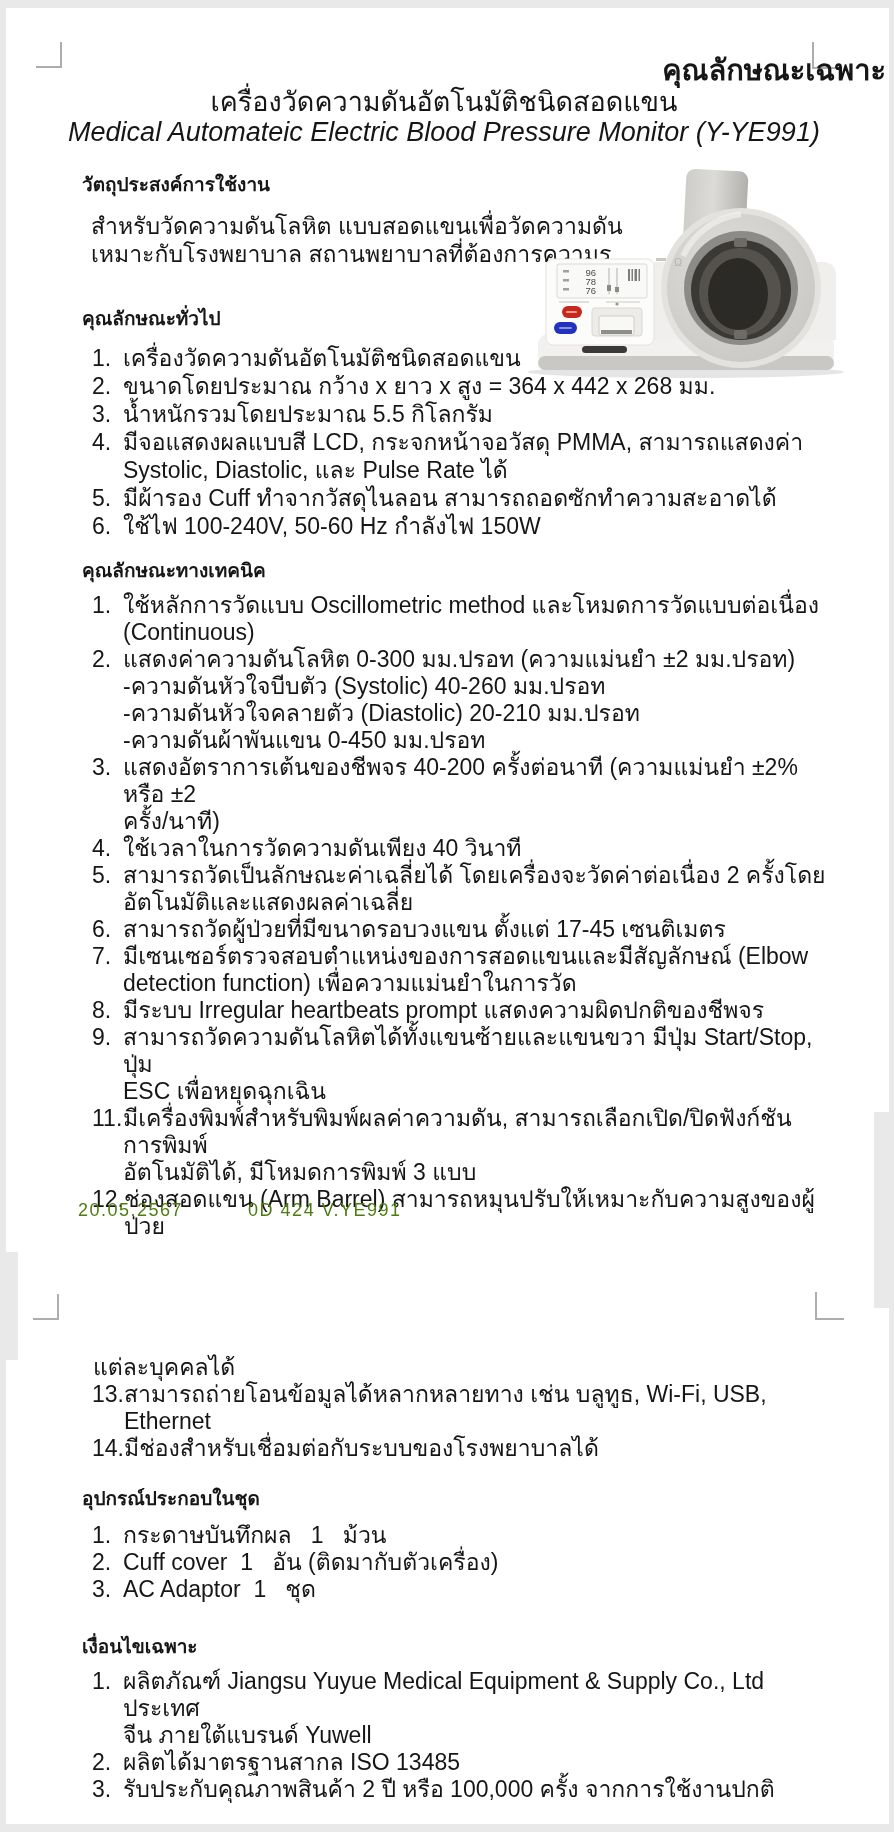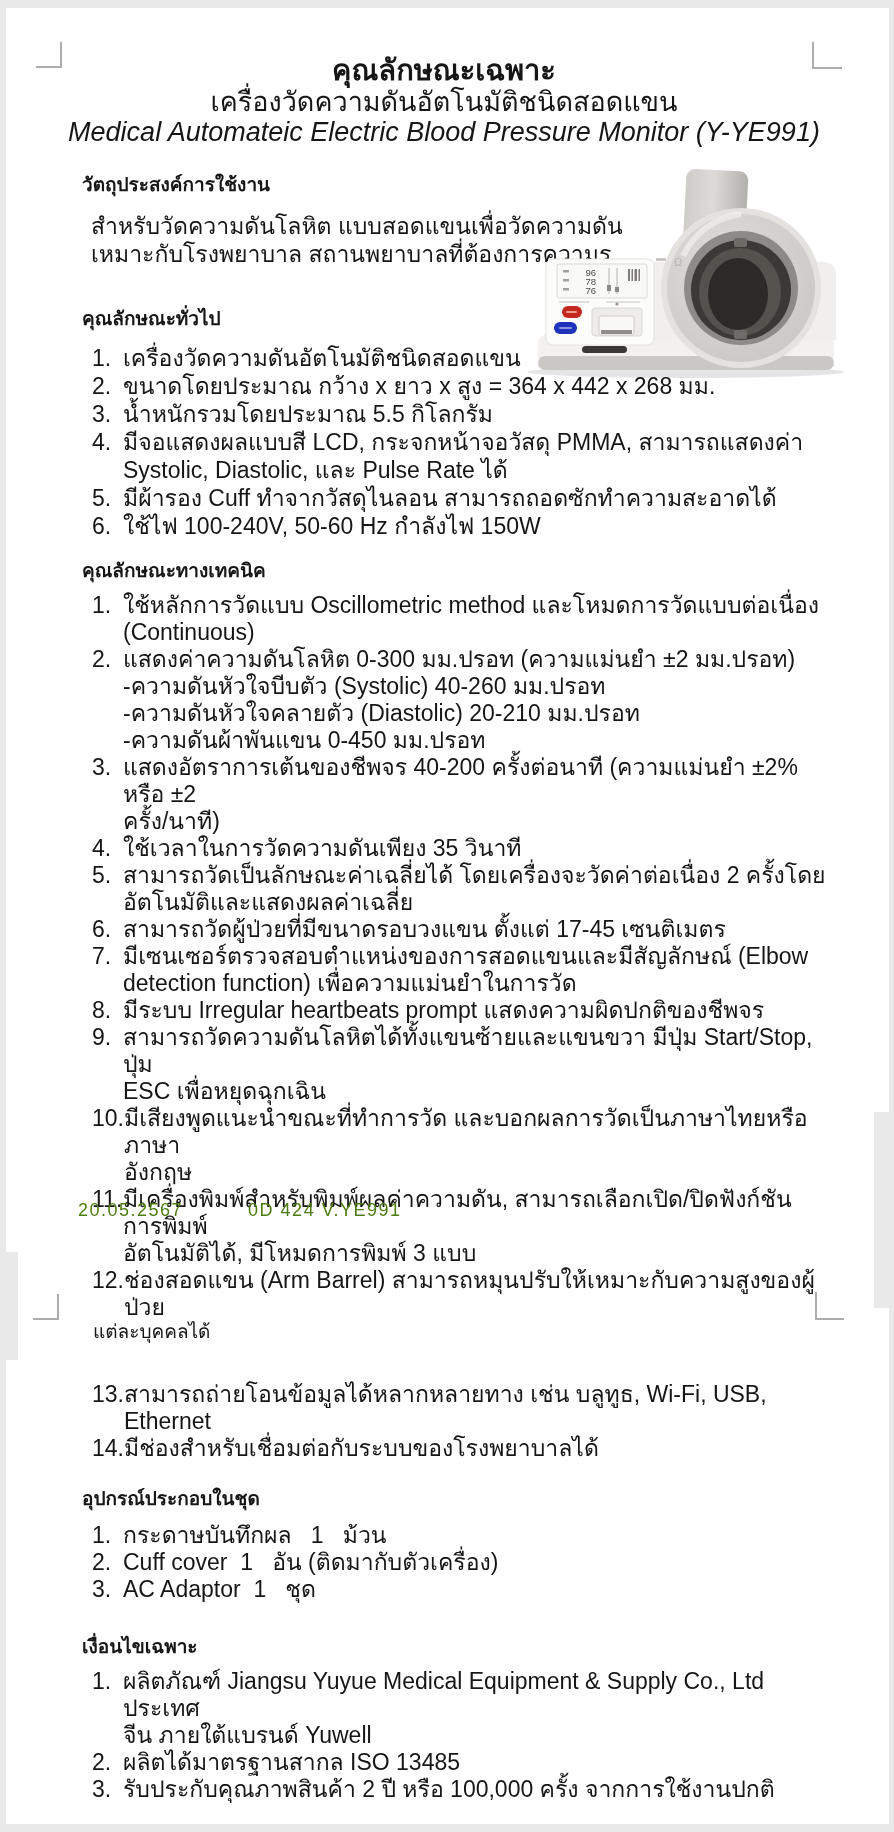--- a/index.html
+++ b/index.html
@@ -6,21 +6,21 @@
   .stage{
     position:relative;width:894px;height:1832px;overflow:hidden;
     background:#e9e9e9;
     font-family:"Liberation Sans",sans-serif;
     color:#161616;
   }
   .page{position:absolute;left:6px;top:8px;width:883px;height:1816px;background:#ffffff;}
   .abs{position:absolute;}
   
   .title-block{top:54px;left:2px;width:884px;text-align:center;}
-  .t1{font-size:29px;font-weight:700;line-height:33px;}
+  .t1{font-size:29px;font-weight:700;line-height:33px;text-align:right;}
   .t2{font-size:27px;line-height:30px;}
   .t3{font-size:27px;line-height:31px;font-style:italic;}
   
   .heading{left:82px;font-size:19px;font-weight:700;line-height:30px;}
   .h-purpose{top:170px;}
   .h-general{top:304px;}
   .h-technical{top:556px;}
   .h-accessories{top:1484px;}
   .h-conditions{top:1632px;}
   
@@ -31,21 +31,21 @@
   .list .li{display:flex;align-items:flex-start;}
   .list .num{flex:0 0 31px;white-space:nowrap;}
   .list .txt{flex:1;white-space:pre-wrap;}
   .lh28 .li{line-height:28px;}
   .lh27 .li{line-height:27px;}
   .l-general{top:344px;}
   .l-technical{top:592px;}
   .l-items2{top:1357px;margin-top:24px;}
   .l-accessories{top:1522px;}
   .l-conditions{top:1668px;}
-  .continuation{top:1318px;left:93px;font-size:19px;line-height:27px;}
+  .continuation{top:1354px;left:93px;font-size:23px;line-height:27px;}
   
   .watermark{top:1200px;left:78px;width:420px;font-size:18px;letter-spacing:1.5px;
     color:#4d7c0f;white-space:pre;filter:blur(0.4px);}
   
   .mark{width:24px;height:24px;}
   .mark.br{border-right:2px solid #adadad;border-bottom:2px solid #adadad;}
   .mark.bl{border-left:2px solid #adadad;border-bottom:2px solid #adadad;}
   .m1{left:36px;top:42px;}
   .m2{left:812px;top:42px;width:28px;height:25px;}
   .m3{left:33px;top:1294px;}
@@ -144,21 +144,21 @@
       </div>
 
       <div class="li">
         <span class="num">3.</span>
         <span class="txt">แสดงอัตราการเต้นของชีพจร 40-200 ครั้งต่อนาที (ความแม่นยำ ±2% หรือ ±2
 ครั้ง/นาที)</span>
       </div>
 
       <div class="li">
         <span class="num">4.</span>
-        <span class="txt">ใช้เวลาในการวัดความดันเพียง 35 วินาที</span>
+        <span class="txt">ใช้เวลาในการวัดความดันเพียง 40 วินาที</span>
       </div>
 
       <div class="li">
         <span class="num">5.</span>
         <span class="txt">สามารถวัดเป็นลักษณะค่าเฉลี่ยได้ โดยเครื่องจะวัดค่าต่อเนื่อง 2 ครั้งโดย
 อัตโนมัติและแสดงผลค่าเฉลี่ย</span>
       </div>
 
       <div class="li">
         <span class="num">6.</span>
@@ -175,25 +175,20 @@
         <span class="num">8.</span>
         <span class="txt">มีระบบ Irregular heartbeats prompt แสดงความผิดปกติของชีพจร</span>
       </div>
 
       <div class="li">
         <span class="num">9.</span>
         <span class="txt">สามารถวัดความดันโลหิตได้ทั้งแขนซ้ายและแขนขวา มีปุ่ม Start/Stop, ปุ่ม
 ESC เพื่อหยุดฉุกเฉิน</span>
       </div>
 
-      <div class="li">
-        <span class="num">10.</span>
-        <span class="txt">มีเสียงพูดแนะนำขณะที่ทำการวัด และบอกผลการวัดเป็นภาษาไทยหรือภาษา
-อังกฤษ</span>
-      </div>
 
       <div class="li">
         <span class="num">11.</span>
         <span class="txt">มีเครื่องพิมพ์สำหรับพิมพ์ผลค่าความดัน, สามารถเลือกเปิด/ปิดฟังก์ชันการพิมพ์
 อัตโนมัติได้, มีโหมดการพิมพ์ 3 แบบ</span>
       </div>
 
       <div class="li">
         <span class="num">12.</span>
         <span class="txt">ช่องสอดแขน (Arm Barrel) สามารถหมุนปรับให้เหมาะกับความสูงของผู้ป่วย</span>

